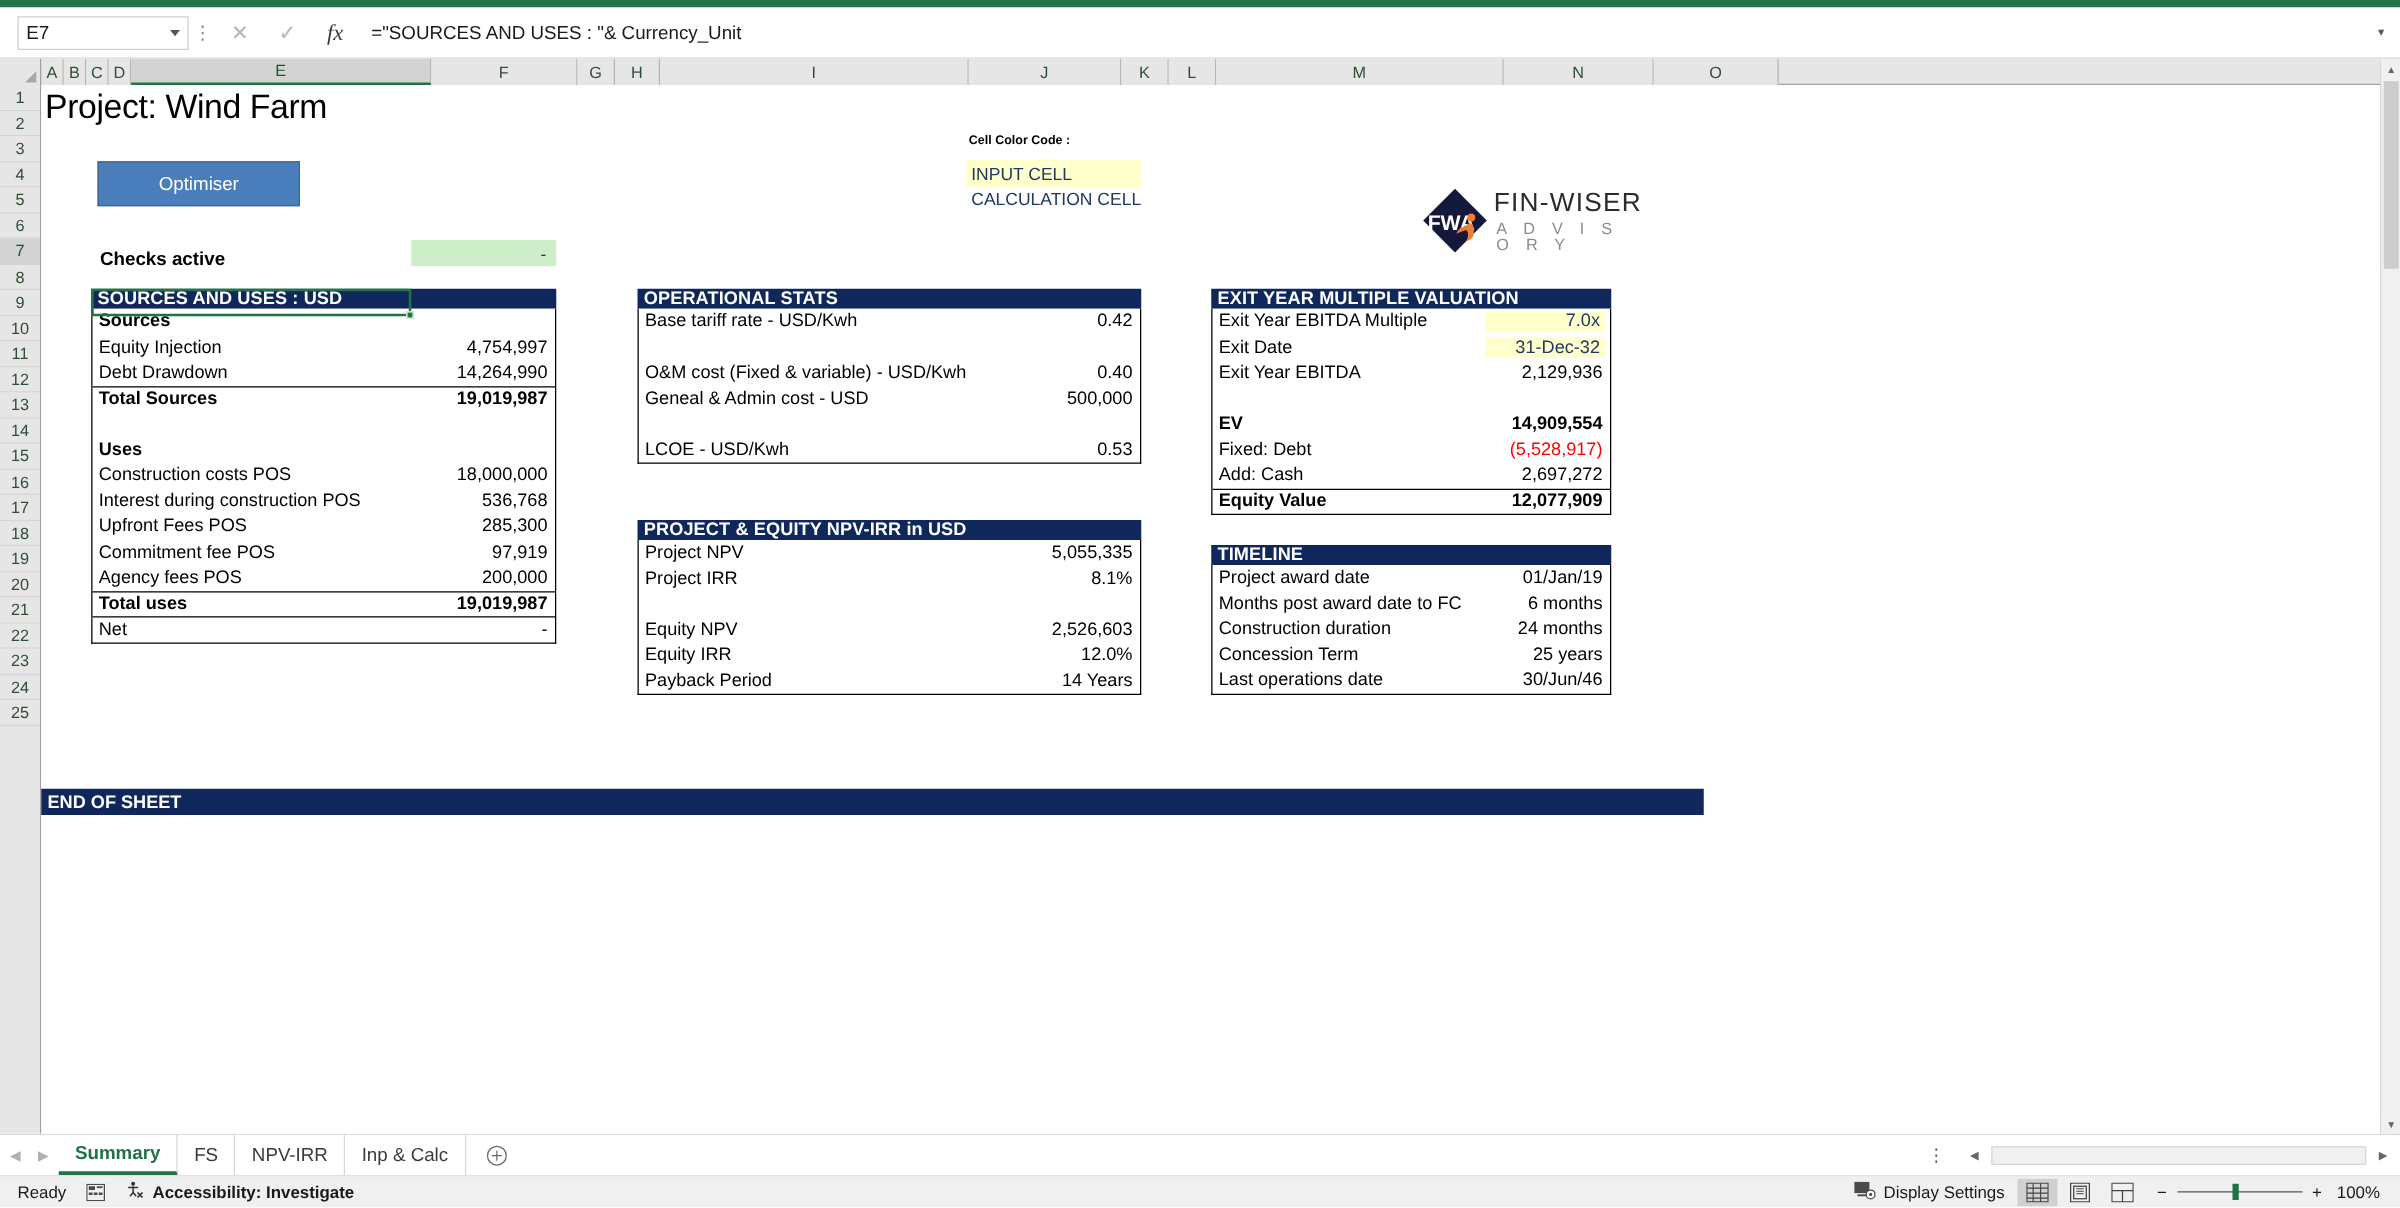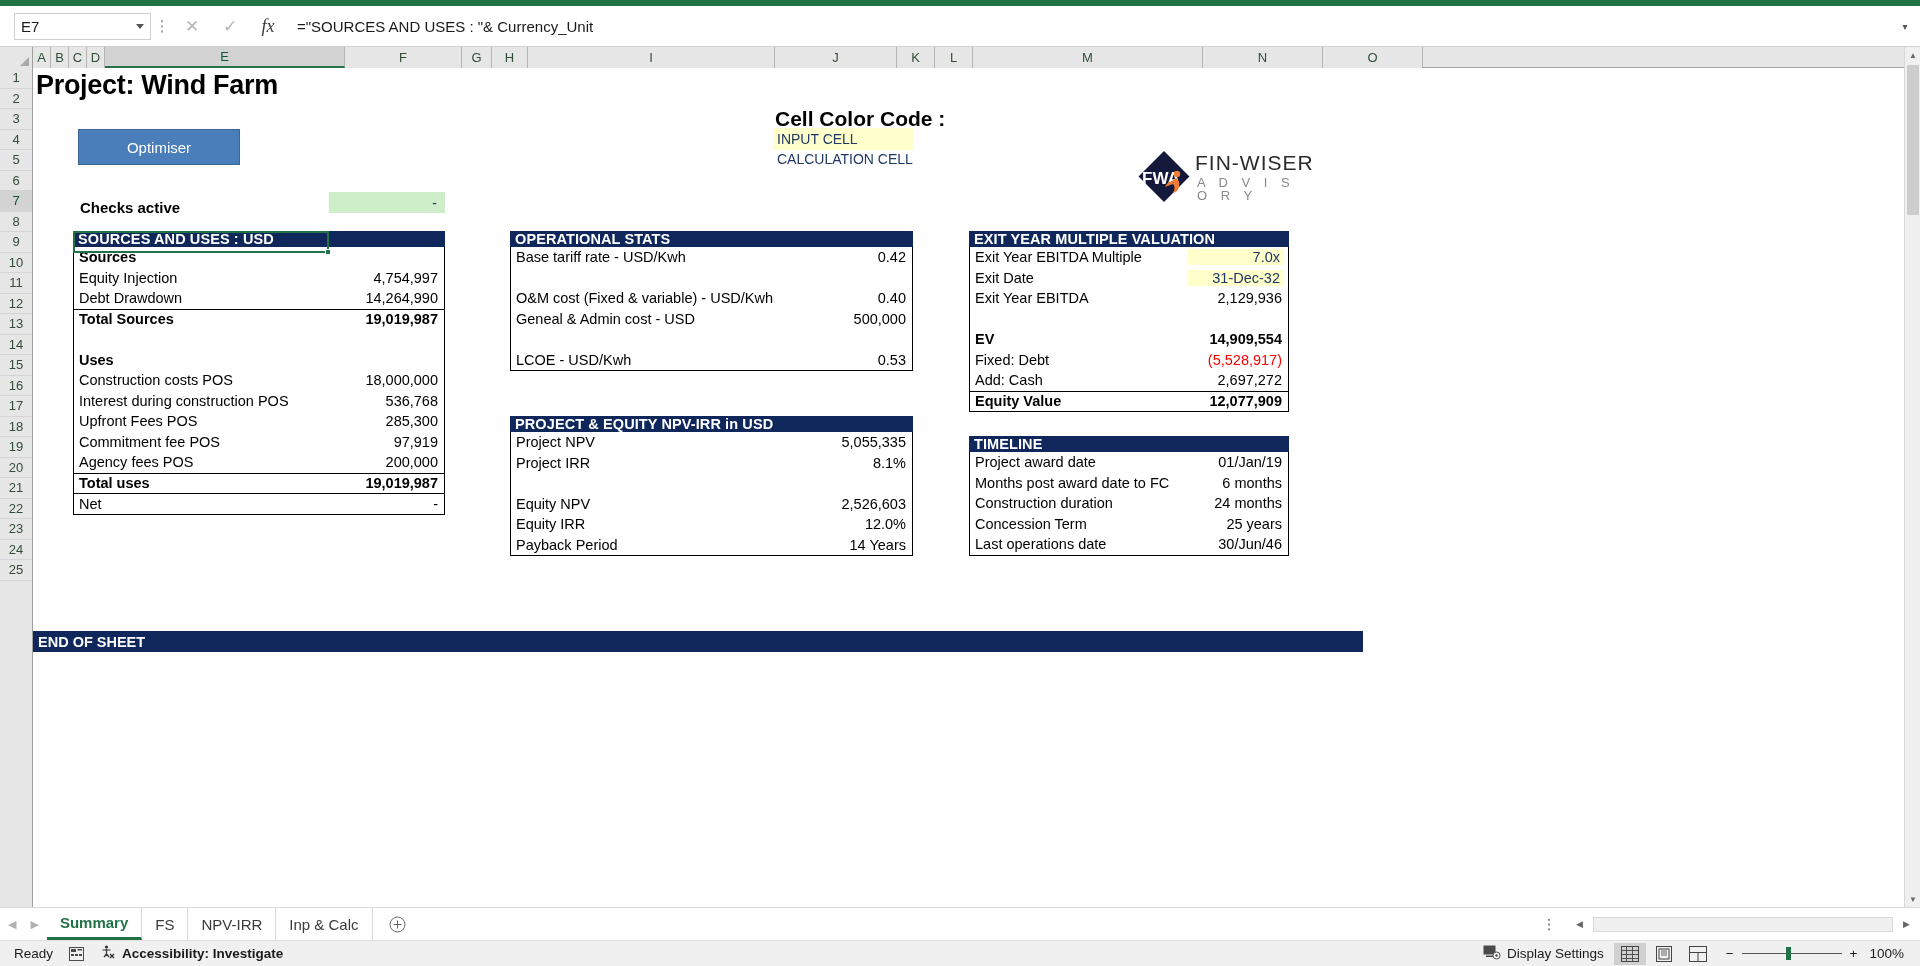--- a/index.html
+++ b/index.html
@@ -111,21 +111,21 @@
 
   .sheet {
     position: relative;
     flex: 1;
     background: #ffffff;
   }
 
   
   .title-main {
     position: absolute; left: 3px; top: 2px;
-    font-size: 27px; font-weight: bold; color: #000;
+    font-size: 27px; font-weight: normal; color: #000;
     letter-spacing: -0.3px;
     font-family: "Liberation Sans", sans-serif;
   }
   .btn-optimiser {
     position: absolute; left: 45px; top: 61px;
     width: 162px; height: 36px;
     background: #4a7ebb;
     border: 1px solid #3c6696;
     color: #ffffff; font-size: 15px;
     display: flex; align-items: center; justify-content: center;
@@ -138,21 +138,21 @@
   .checks-value {
     position: absolute; left: 296px; top: 124px;
     width: 116px; height: 21px;
     background: #cdeec9;
     display: flex; align-items: center; justify-content: flex-end;
     padding-right: 8px;
     font-size: 14px; color: #1f3864;
   }
   .cc-title {
     position: absolute; left: 742px; top: 39px;
-    font-size: 21px; font-weight: bold; color: #000;
+    font-size: 10px; font-weight: bold; color: #000;
   }
   .cc-input {
     position: absolute; left: 740px; top: 60px;
     width: 140px; height: 22px;
     background: #ffffcc;
     display: flex; align-items: center;
     padding-left: 4px;
     font-size: 14px; color: #1f3864;
   }
   .cc-calc {

